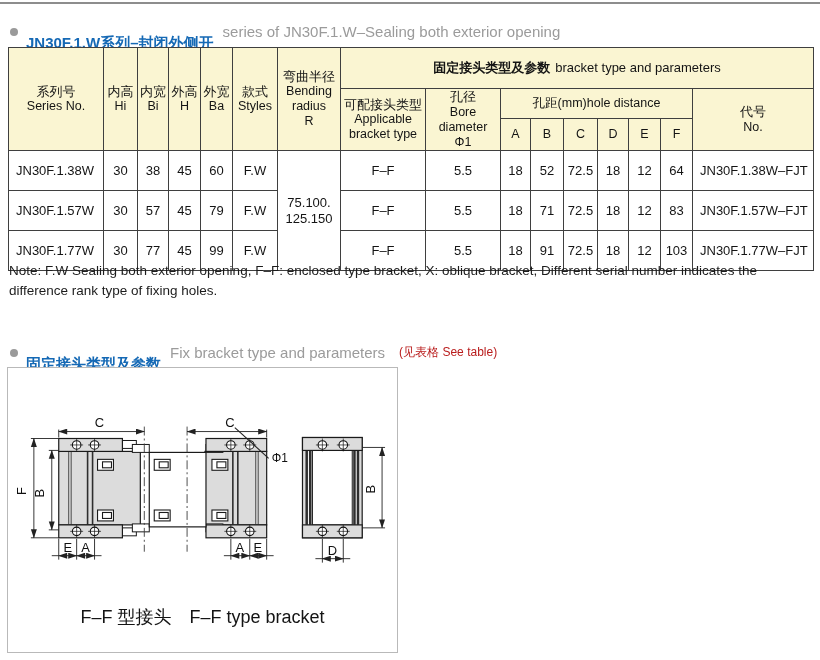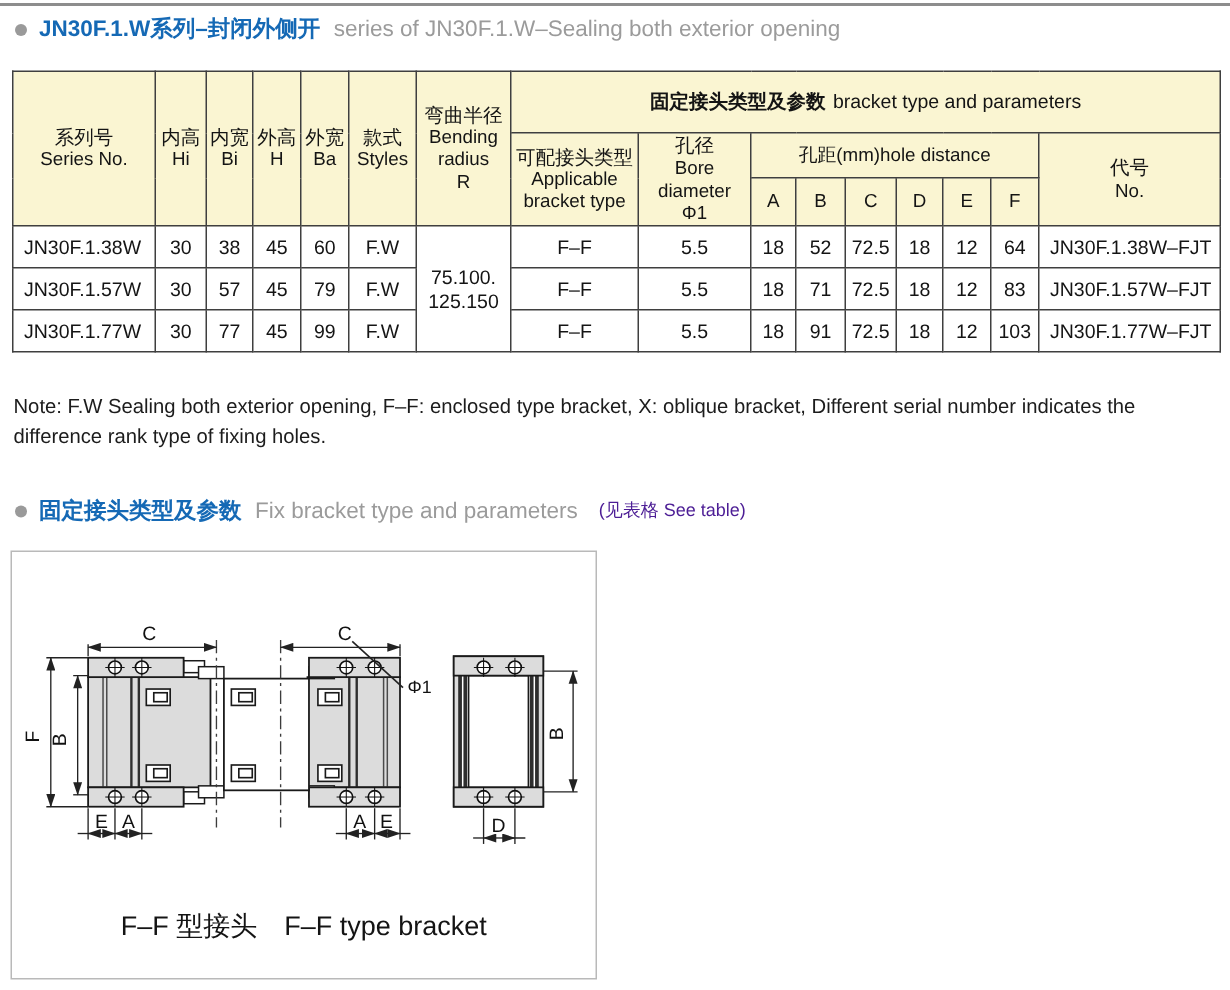--- a/index.html
+++ b/index.html
@@ -3,46 +3,46 @@
 <meta charset="utf-8">
 <style>
   html,body{margin:0;padding:0;}
   body{
     width:820px;height:660px;position:relative;background:#ffffff;
     font-family:"Liberation Sans",sans-serif;color:#141414;overflow:hidden;
   }
   .top-rule{position:absolute;top:2px;left:0;width:820px;height:2px;background:#8d8d8d;}
   .title-row{position:absolute;top:10px;left:10px;display:flex;align-items:center;white-space:nowrap;}
   .bullet{width:8px;height:8px;border-radius:50%;background:#9a9a9a;display:inline-block;margin-right:8px;flex:0 0 auto;}
-  .title-zh{color:#1569b5;font-weight:bold;font-size:15px;}
+  .title-zh{color:#1569b5;font-weight:bold;font-size:15px;margin-top:24px;}
   .title-en{color:#9b9b9b;font-size:15px;margin-left:9px;}
 
   table.spec{
     position:absolute;left:8px;top:47px;width:805px;
     border-collapse:collapse;table-layout:fixed;
   }
   table.spec th,table.spec td{
     border:1px solid #3f3f3f;font-weight:normal;padding:0;
     text-align:center;vertical-align:middle;color:#141414;
   }
   table.spec thead th{background:#faf5d2;font-size:12.5px;line-height:1.2;}
   table.spec thead .zh{font-size:13px;}
   table.spec tbody td{background:#ffffff;font-size:13px;}
   tr.hr1{height:41px;} tr.hr2{height:30px;margin-top:48px;} tr.hr3{height:32px;}
-  tr.dr{height:28px;}
+  tr.dr{height:40px;}
   .al{text-align:left !important;padding-left:7px !important;}
   .group-h .zh{font-weight:bold;font-size:13.5px;margin-right:5px;}
   .group-h .en{font-size:13px;}
   .bendcell div{line-height:16px;}
 
   .notes{position:absolute;left:9px;top:261px;width:804px;font-size:13.5px;line-height:19.5px;color:#1c1c1c;}
   .notes .nzh{margin-bottom:1px;}
 
   .section2{position:absolute;top:331px;left:10px;display:flex;align-items:center;white-space:nowrap;}
-  .sec-hint{font-size:12px;color:#4c1d95;margin-left:14px;}
+  .sec-hint{font-size:12px;color:#b91c1c;margin-left:14px;}
 
   .diagram-box{
     position:absolute;left:7px;top:367px;width:389px;height:284px;
     border:1px solid #b9b9b9;background:#ffffff;
   }
   .diagram-box svg{position:absolute;left:0;top:0;}
   .caption{position:absolute;left:0;right:0;top:237px;text-align:center;font-size:18px;color:#141414;white-space:nowrap;}
   .caption .czh{margin-right:18px;}
 </style>
 </head>

